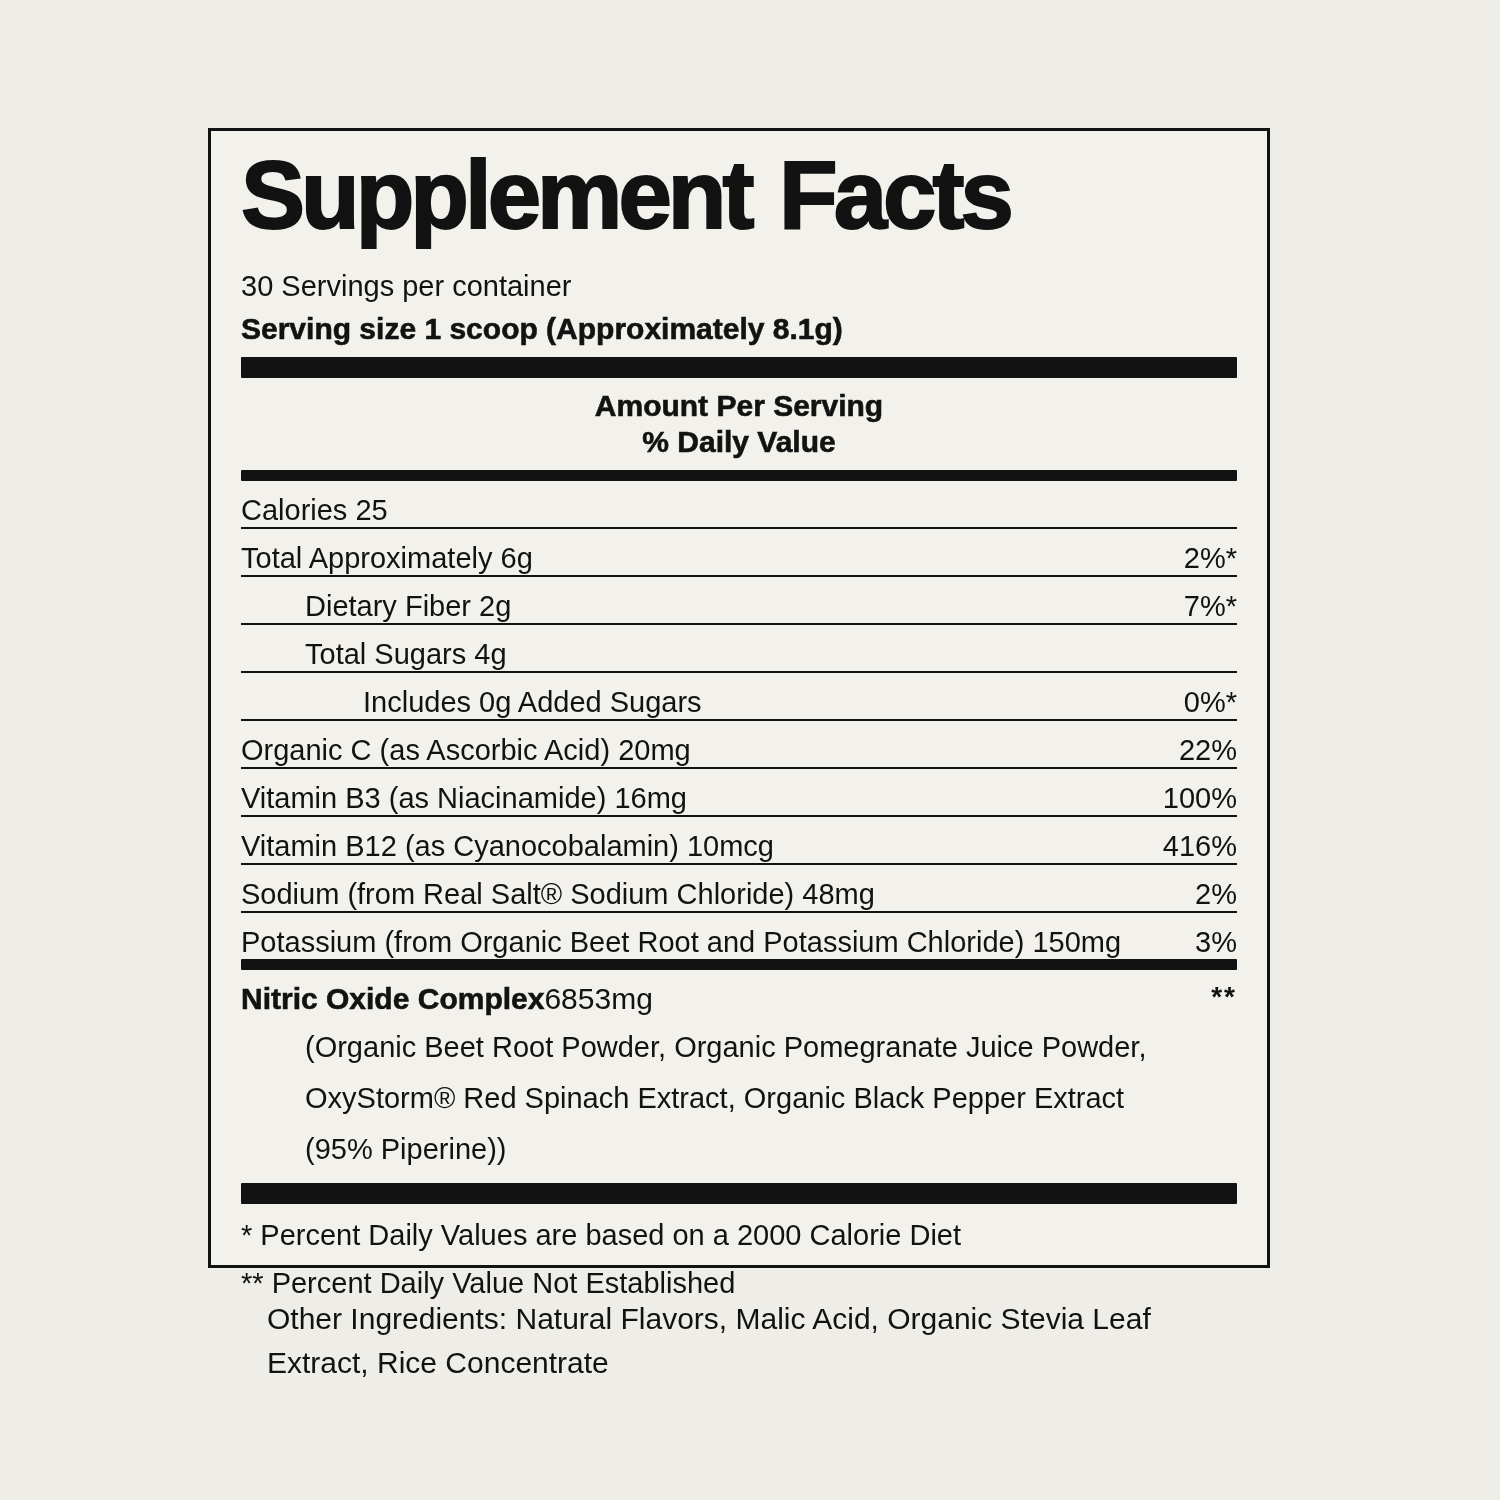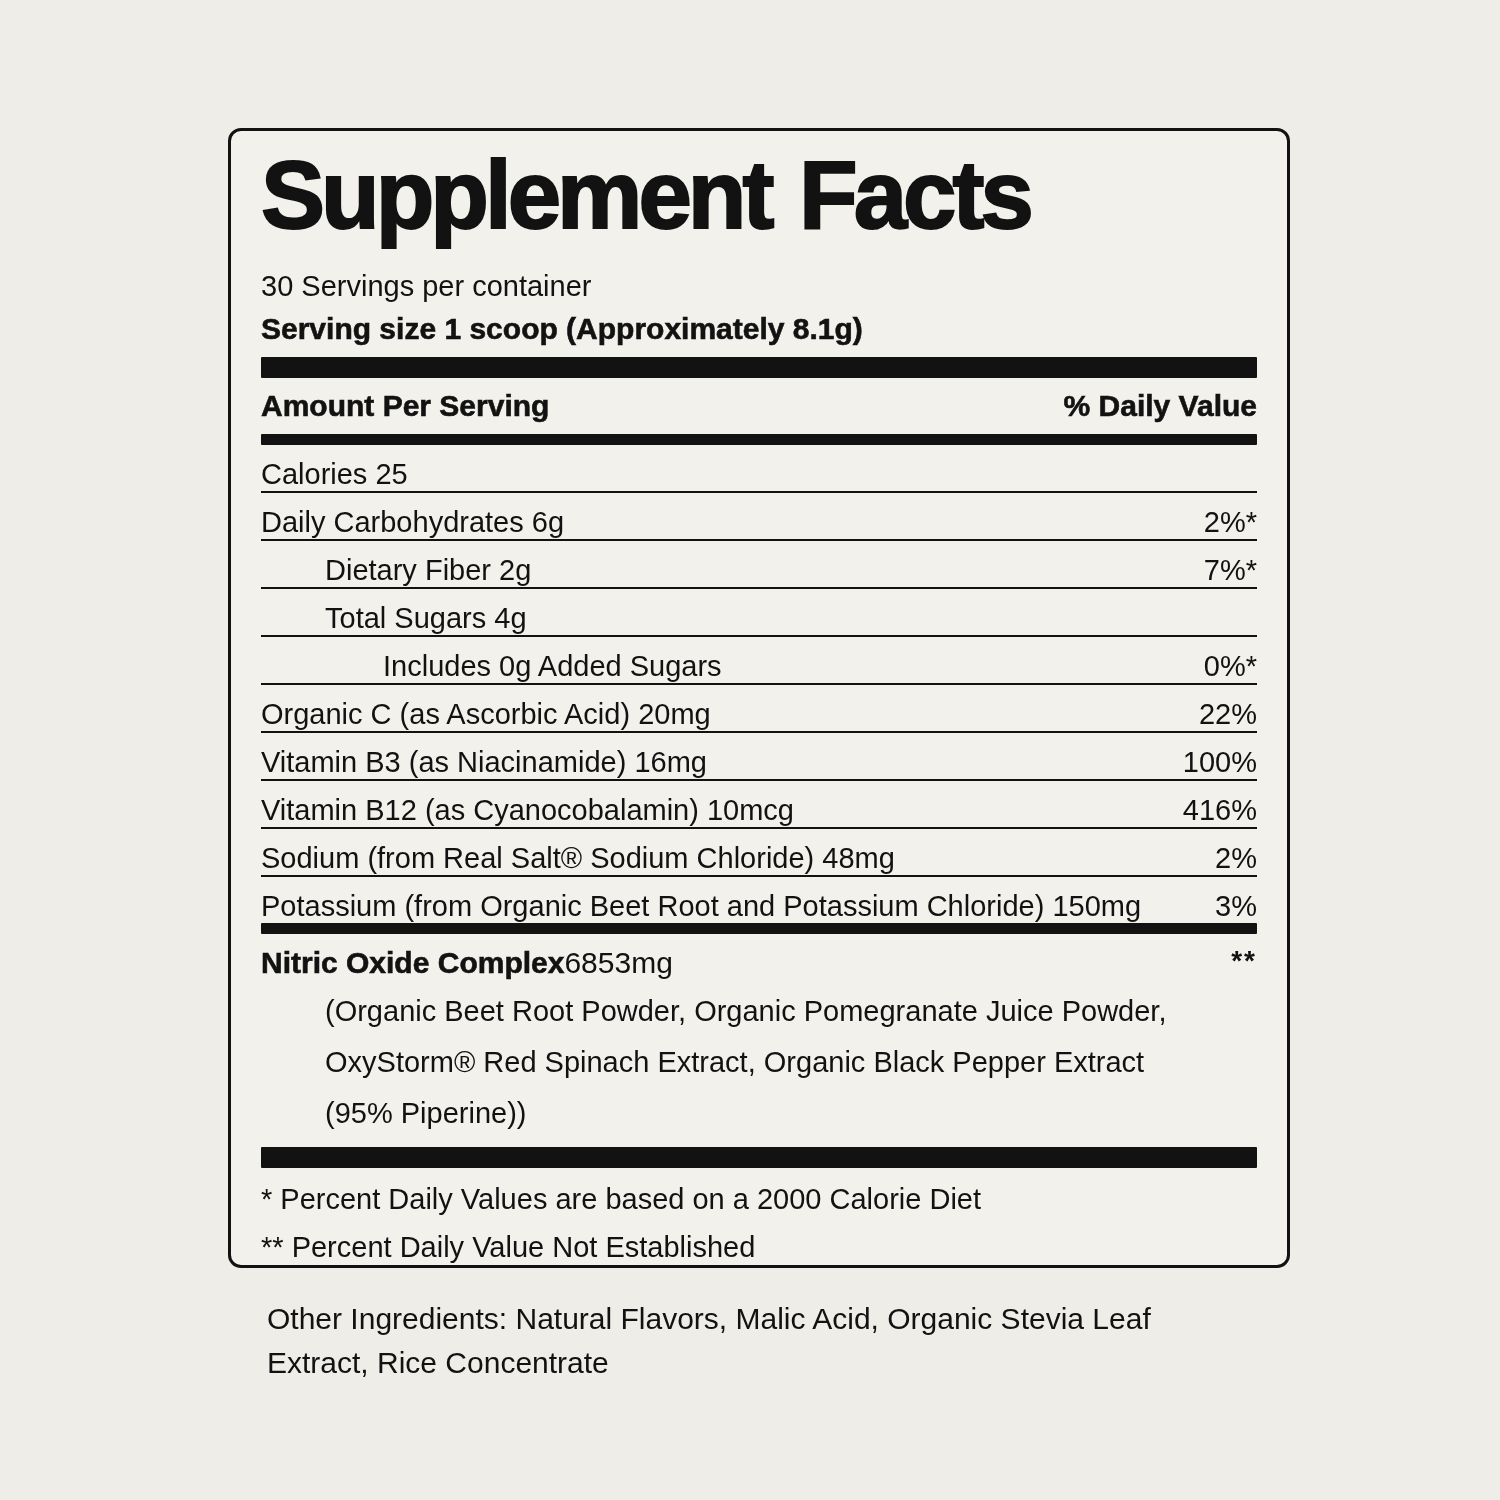--- a/index.html
+++ b/index.html
@@ -9,26 +9,26 @@
     font-family: "Liberation Sans", sans-serif;
     color: var(--ink, #121212);
   }
   .page {
     position: relative;
     width: 1500px; height: 1500px;
     overflow: hidden;
   }
   .label-box {
     position: absolute;
-    left: 228px; top: 128px;
+    left: 208px; top: 128px;
     width: 1062px; height: 1140px;
     box-sizing: border-box;
     background: var(--label-bg, #f2f1ec);
     border: 3px solid var(--ink, #121212);
-    border-radius: 13px;
+    border-radius: 0;
     padding: 0 30px;
   }
   .panel-title {
     margin: 16px 0 0 0;
     font-size: 96px;
     line-height: 1.0;
     font-weight: bold;
     letter-spacing: -4px;
     word-spacing: 6px;
     -webkit-text-stroke: 2px var(--ink, #121212);
@@ -51,20 +51,21 @@
   .bar.medium { height: 11px; }
   .bar.top-bar { margin-top: 10px; }
   .head-row {
     display: flex;
     justify-content: space-between;
     align-items: center;
     padding: 10px 0;
     font-size: 30px;
     line-height: 36px;
     font-weight: bold;
+    flex-direction: column;
     -webkit-text-stroke: 0.6px var(--ink, #121212);
   }
   .rows .row {
     display: flex;
     justify-content: space-between;
     align-items: flex-end;
     height: 46px;
     border-bottom: 2px solid var(--ink, #121212);
     font-size: 29px;
   }
@@ -133,21 +134,21 @@
     </div>
 
     <div class="bar medium"></div>
 
     <div class="rows">
         <div class="row indent-0">
           <span class="n">Calories 25</span>
           <span class="d"></span>
         </div>
         <div class="row indent-0">
-          <span class="n">Daily Carbohydrates 6g</span>
+          <span class="n">Total Approximately 6g</span>
           <span class="d">2%*</span>
         </div>
         <div class="row indent-1">
           <span class="n">Dietary Fiber 2g</span>
           <span class="d">7%*</span>
         </div>
         <div class="row indent-1">
           <span class="n">Total Sugars 4g</span>
           <span class="d"></span>
         </div>

